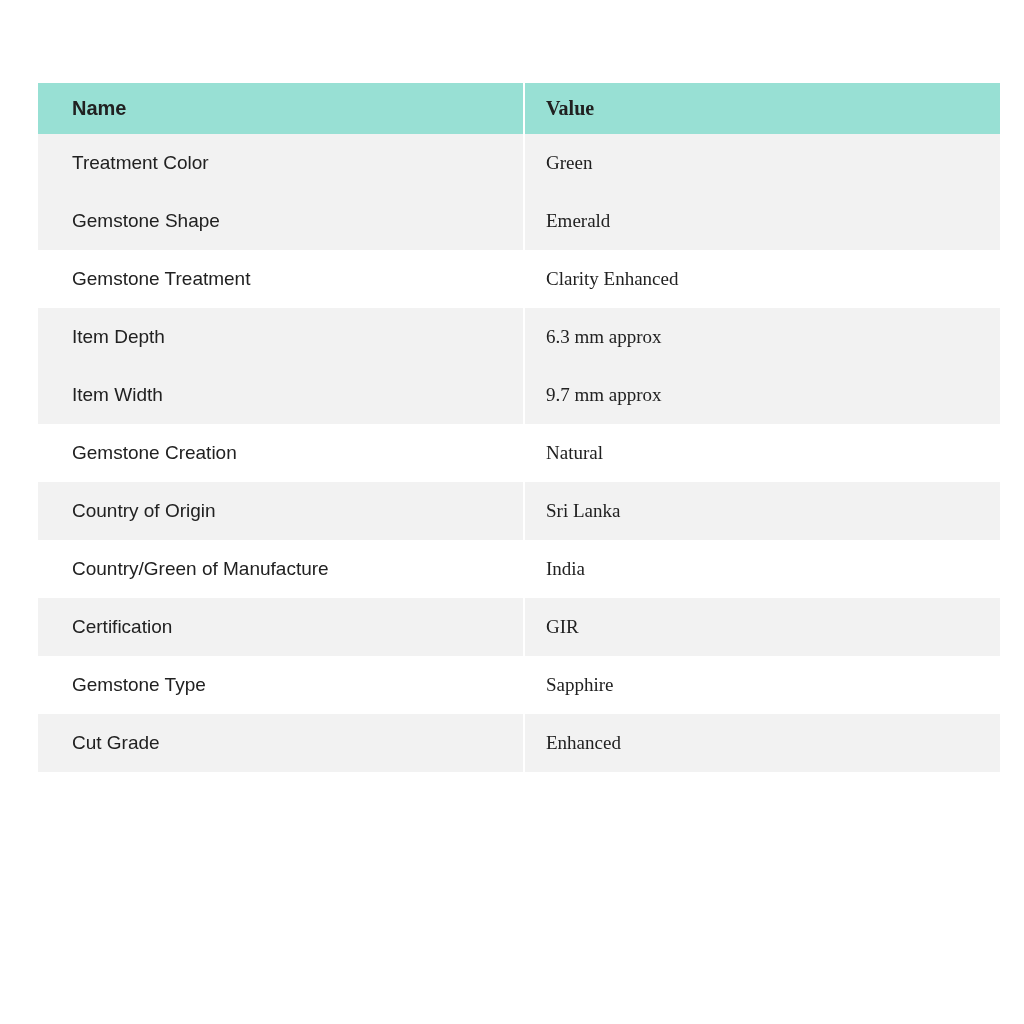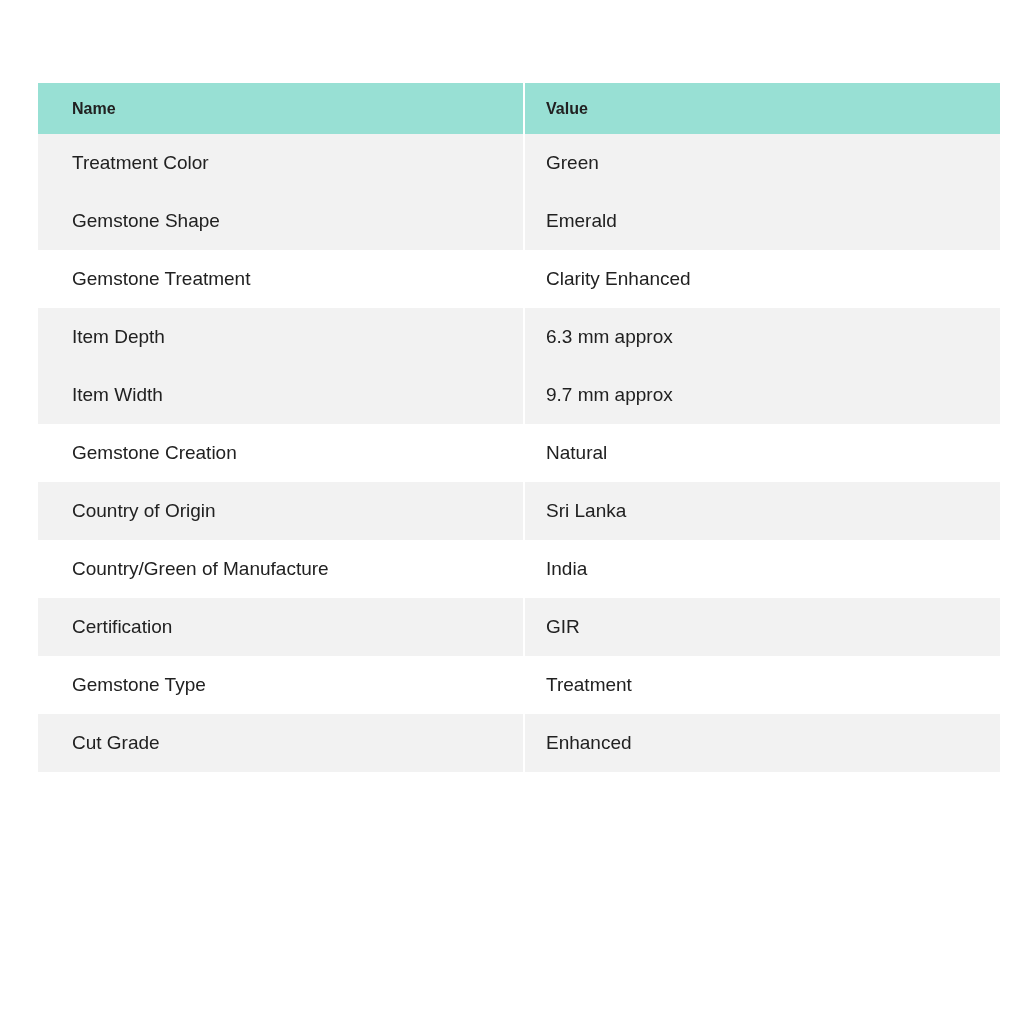--- a/index.html
+++ b/index.html
@@ -21,37 +21,38 @@
     width:962px;
     margin:83px 0 0 38px;
     table-layout:fixed;
   }
   .spec-table col.name-col{width:486px;}
   .spec-table col.value-col{width:476px;}
   .spec-table th{
     background:var(--header-bg);
     text-align:left;
     font-weight:700;
-    font-size:16px;
+    font-size:20px;
     height:51px;
     padding:0 10px 0 34px;
     vertical-align:middle;
   }
   .spec-table td{
     background:var(--row-bg);
     font-size:19px;
     font-weight:400;
     height:58px;
     padding:0 10px 0 34px;
     vertical-align:middle;
   }
   .spec-table th:nth-child(2),
   .spec-table td:nth-child(2){
     border-left:2px solid var(--divider);
     padding-left:21px;
+    font-family:Liberation Serif, serif;
   }
   .spec-table tr.alt td{
     background:var(--row-alt-bg);
   }
 </style>
 </head>
 <body>
 
 <table class="spec-table">
   <colgroup>
@@ -96,20 +97,20 @@
       <tr>
         <td>Country/Green of Manufacture</td>
         <td>India</td>
       </tr>
       <tr class="alt">
         <td>Certification</td>
         <td>GIR</td>
       </tr>
       <tr>
         <td>Gemstone Type</td>
-        <td>Treatment</td>
+        <td>Sapphire</td>
       </tr>
       <tr class="alt">
         <td>Cut Grade</td>
         <td>Enhanced</td>
       </tr>
     </tbody>
 </table>
 
 </body></html>

